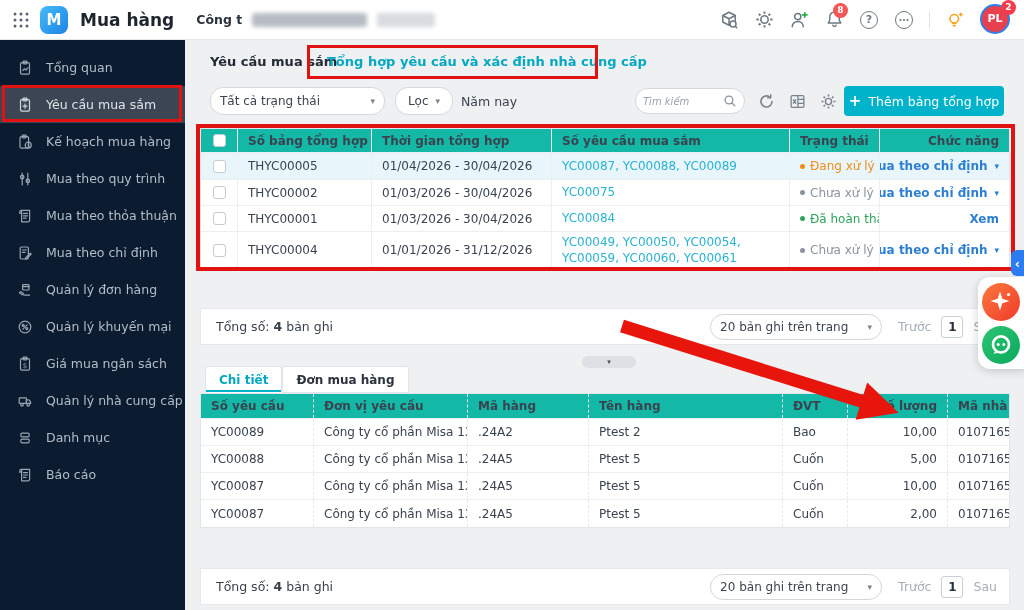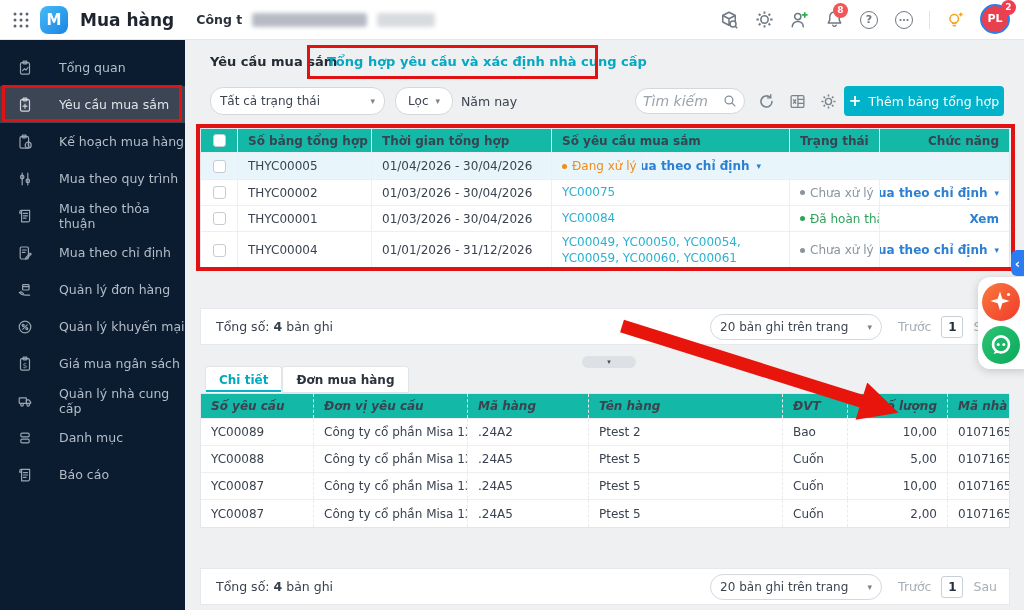--- a/index.html
+++ b/index.html
@@ -26,41 +26,41 @@
                font-size:11px; font-weight:bold; color:#6e7883; display:flex; align-items:center; justify-content:center; }
   .tb-divider { width:1px; height:18px; background:#e0e3e7; }
   .avatar-wrap { position:relative; width:32px; height:32px; }
   .avatar { width:30px; height:30px; border-radius:50%; background:#e8404f; border:2px solid #2f7fe8;
             color:#fff; font-size:11px; font-weight:bold; display:flex; align-items:center; justify-content:center; }
   .avatar-badge { position:absolute; top:-4px; right:-4px; width:15px; height:15px; border-radius:50%;
                   background:#f23d4e; color:#fff; font-size:9px; font-weight:bold; display:flex; align-items:center; justify-content:center; }
 
   
   .sidebar { position:absolute; left:0; top:40px; width:185px; height:570px; background:#0b1c30; padding-top:9px; z-index:20; }
-  .side-item { position:relative; height:37px; display:flex; align-items:center; gap:26px; padding-left:17px;
+  .side-item { position:relative; height:37px; display:flex; align-items:center; gap:13px; padding-left:17px;
                color:#b4bdc8; font-size:12.5px; cursor:pointer; }
   .side-item.active { background:#3c4553; color:#dfe4ea; }
   .si { width:16px; height:16px; flex:0 0 auto; stroke:#9aa5b1; fill:none; stroke-width:1.2; stroke-linecap:round; stroke-linejoin:round; }
   .side-item.active .si { stroke:#cfd6dd; }
 
   
   .main { position:absolute; left:185px; top:40px; right:0; bottom:0; background:#eef0f2; }
   .view-tab { position:absolute; top:14px; font-size:13px; font-weight:bold; cursor:pointer; }
   .view-tab.t1 { left:25px; color:#242b34; }
   .view-tab.t2 { left:142px; color:#05a8c2; }
 
   .box { background:#fff; border:1px solid #d4d8dd; border-radius:13px; display:flex; align-items:center;
          font-size:12px; color:#3c4450; }
   .select-box { justify-content:space-between; padding:0 9px; cursor:pointer; }
   .caret { font-size:9px; color:#7b838d; }
   .status-select { position:absolute; left:25px; top:47px; width:175px; height:28px; }
   .loc-select { position:absolute; left:210px; top:47px; width:58px; height:28px; gap:7px; justify-content:center; }
   .time-label { position:absolute; left:276px; top:54px; font-size:12.5px; color:#3c4450; }
   .search-box { position:absolute; left:450px; top:48px; width:110px; height:26px; padding:0 7px; justify-content:space-between; }
-  .search-box input { border:none; outline:none; width:70px; font-size:14px; font-style:italic; color:#555;
+  .search-box input { border:none; outline:none; width:70px; font-size:10px; font-style:italic; color:#555;
                       font-family:"DejaVu Sans","Liberation Sans",sans-serif; }
   .search-box input::placeholder { color:#9aa2ac; }
   .tool-ic { position:absolute; top:51px; width:20px; height:20px; color:#7a828c; display:flex; align-items:center; justify-content:center; cursor:pointer; }
   .add-btn { position:absolute; left:659px; top:46px; width:160px; height:30px; background:#00b3ca; border:none;
              border-radius:4px; color:#fff; font-size:12.5px; display:flex; align-items:center; justify-content:center;
              gap:7px; cursor:pointer; font-family:inherit; }
   .add-btn .plus { font-size:15px; font-weight:bold; line-height:1; }
 
   
   .tbl { position:absolute; background:#fff; border:1px solid #e2e5e9; }
@@ -105,21 +105,21 @@
           display:flex; align-items:center; justify-content:center; font-size:7px; color:#414a55; cursor:pointer; }
 
   
   .dtabs { position:absolute; left:20px; top:326px; display:flex; }
   .dtab { height:27px; background:#fff; border:1px solid #e1e4e8; padding:0 13px; display:flex; align-items:center;
           font-size:12px; font-weight:bold; color:#2b333d; border-radius:3px 3px 0 0; cursor:pointer; }
   .dtab.active { color:#00a9c0; box-shadow:inset 0 -2px 0 #00b3ca; border-bottom-color:#fff; }
 
   
   .tbl2 { left:15px; top:353px; width:810px; }
-  .tbl2 .hrow { height:25px;font-style:italic; }
+  .tbl2 .hrow { height:25px; }
   .tbl2 .cell { border-left:1px dashed #e9ebee; }
   .tbl2 .cell:first-child { border-left:none; }
   .d-req { width:112px; }
   .d-unit { width:154px; }
   .d-code { width:121px; }
   .d-name { flex:1; }
   .d-uom { width:65px; }
   .d-qty { width:100px; justify-content:flex-end; }
   .d-sup { width:62px; }
   .total-row { background:#f0f2f5; font-weight:bold; }
@@ -385,20 +385,21 @@
         <span class="cell c-status">Trạng thái</span>
         <span class="cell c-action">Chức năng</span>
       </div>
 
       <div class="t-row r27 hl">
         <span class="cell c-chk">
             <input type="checkbox" style="">
           </span>
         <span class="cell c-code">THYC00005</span>
         <span class="cell c-period">01/04/2026 - 30/04/2026</span>
+        <span class="cell c-req link-teal">YC00087, YC00088, YC00089</span>
         <span class="cell c-status">
           <span class="dot" style="background-color: rgb(239, 140, 26);"></span>
           <span style="color: rgb(239, 140, 26);">Đang xử lý</span>
         </span>
         <span class="cell c-action">
             <span class="action-link">
               <span>Mua theo chỉ định</span>
               <span class="caret">▾</span>
             </span>
           </span>

